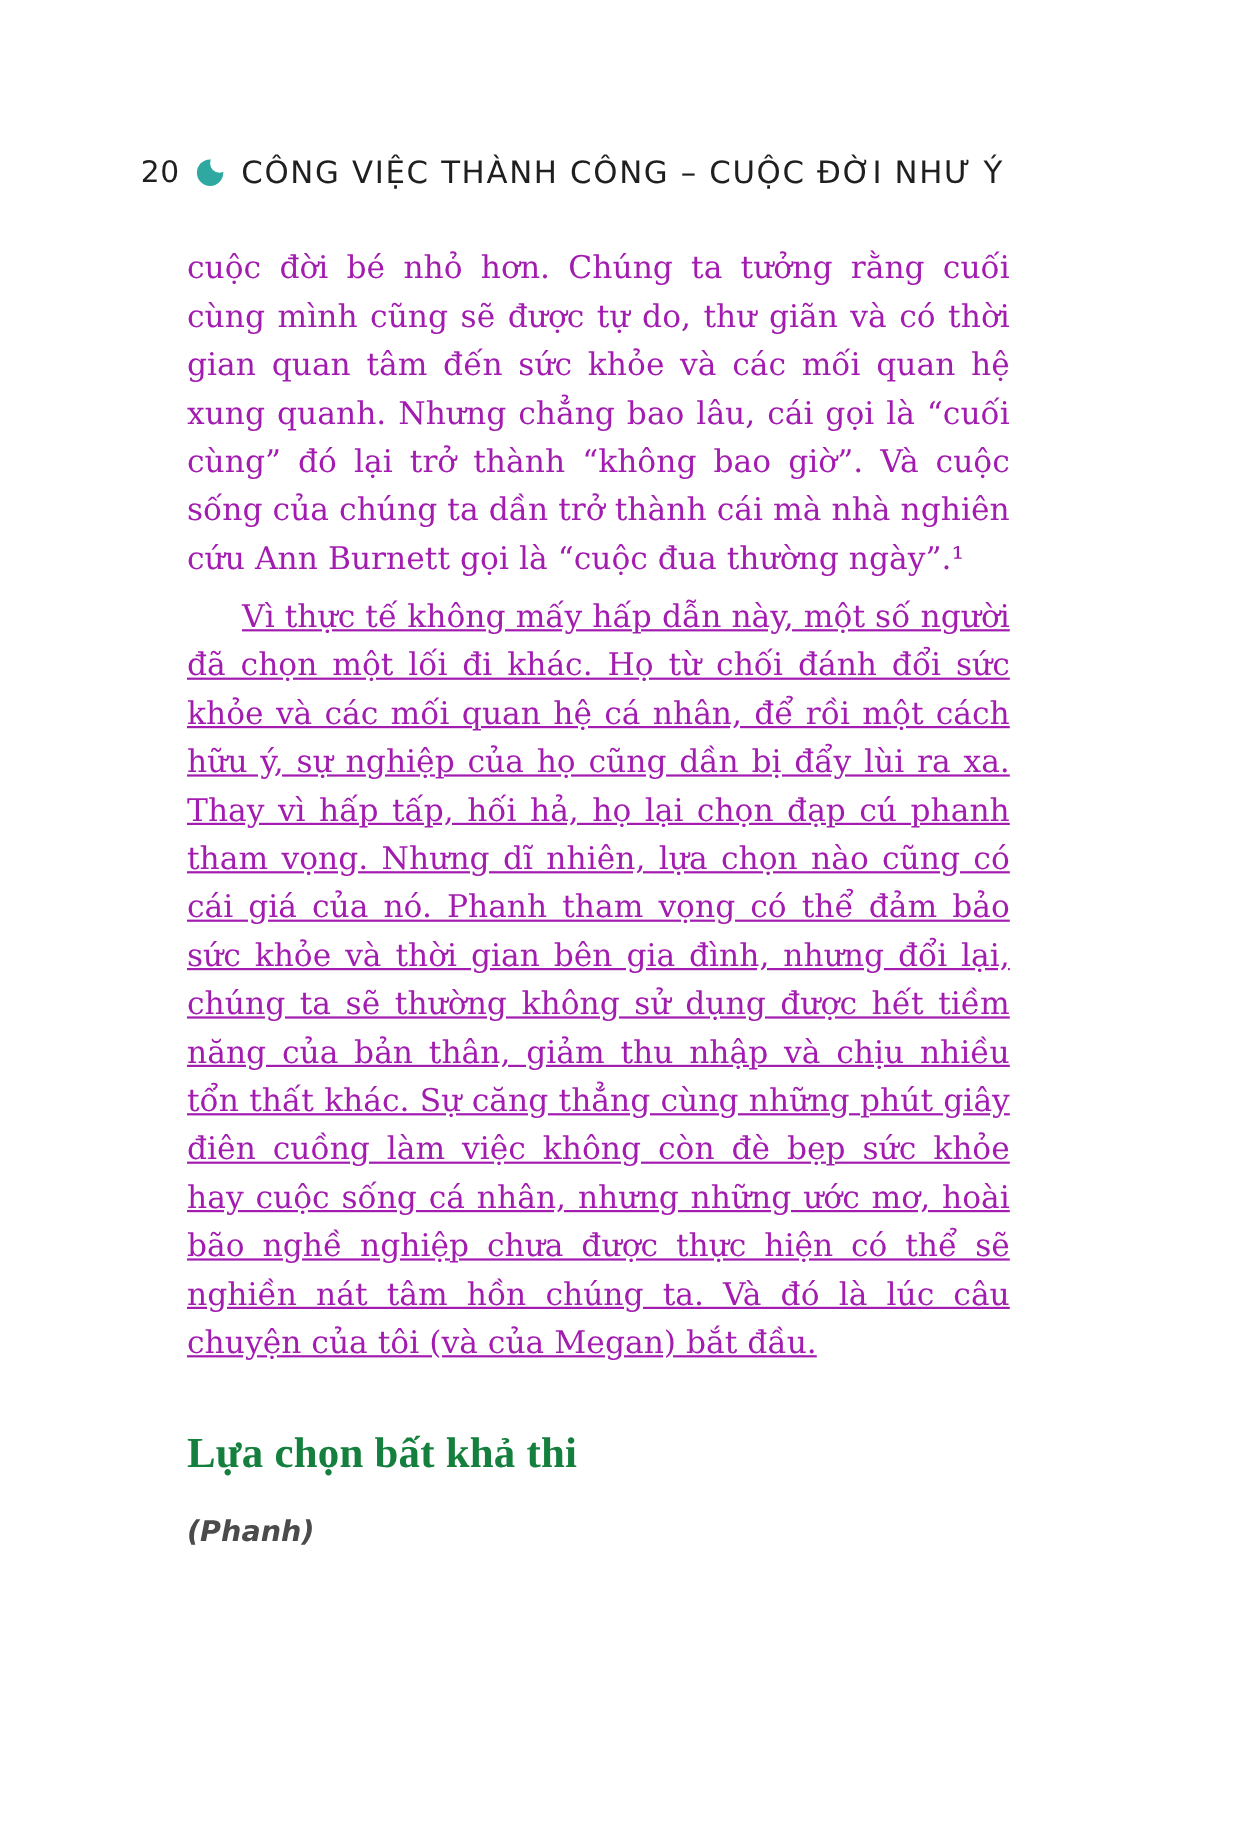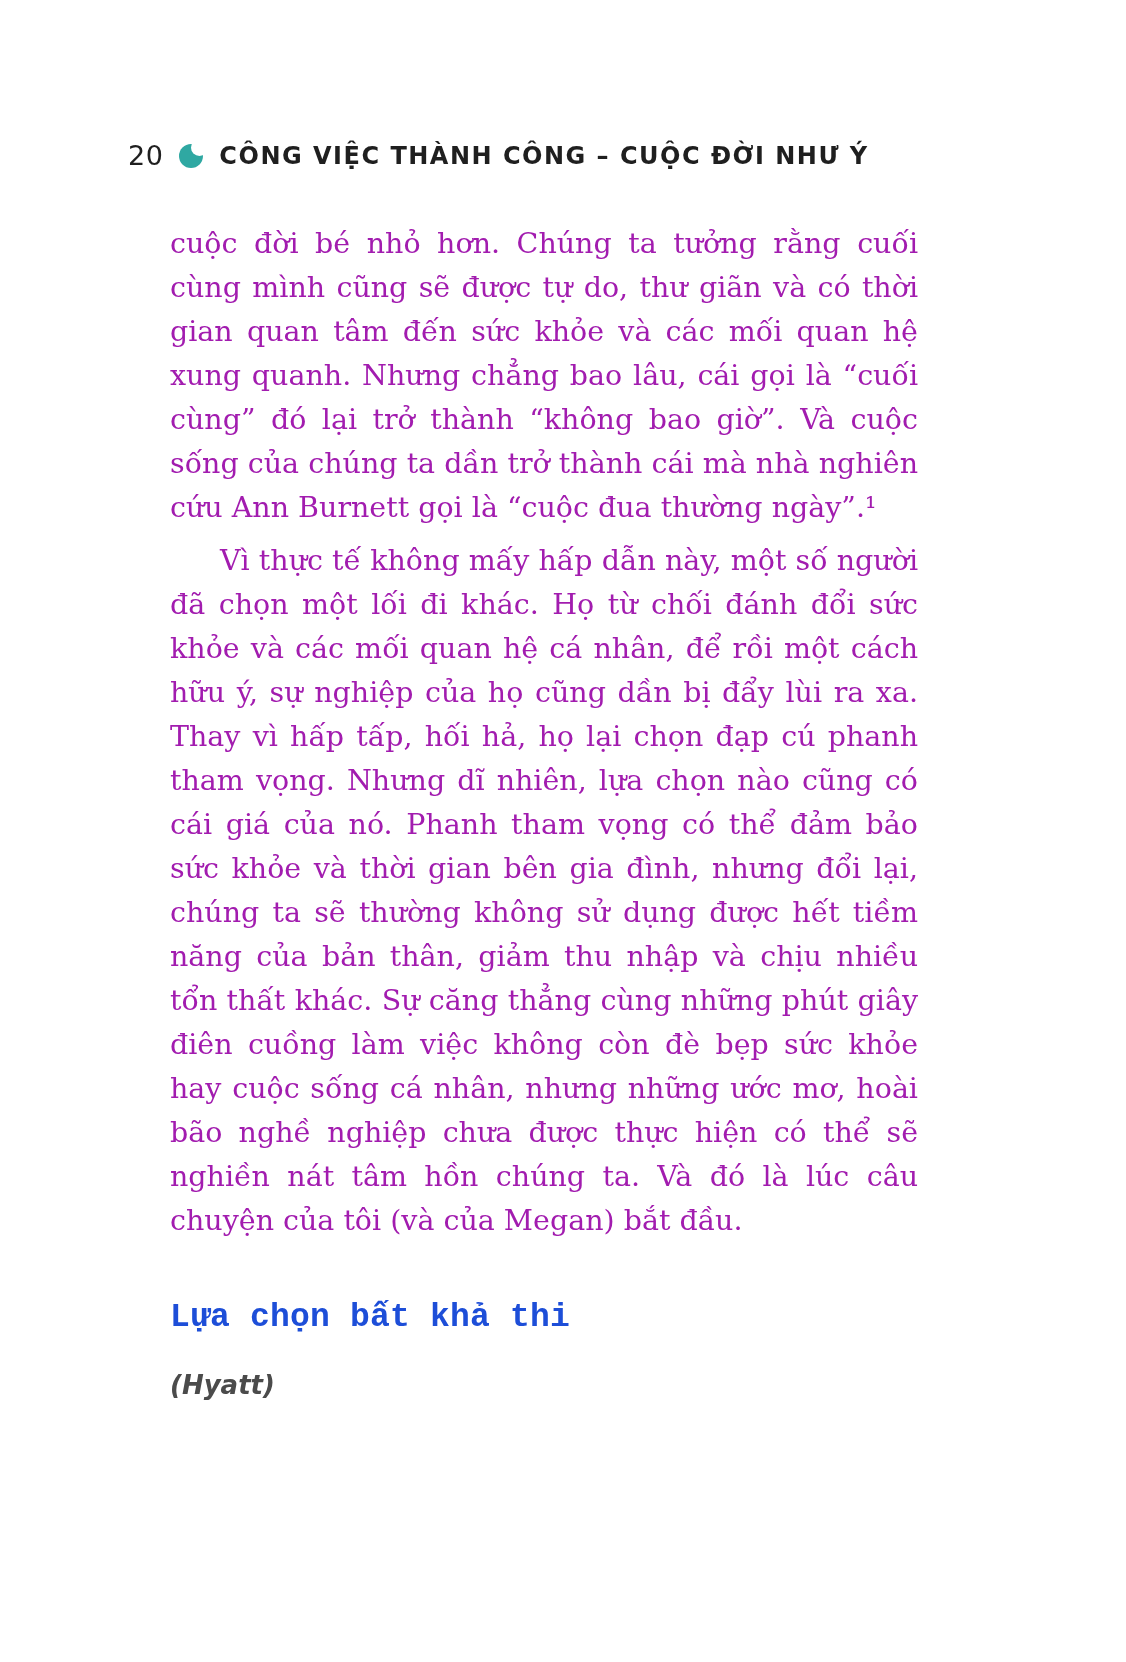--- a/index.html
+++ b/index.html
@@ -50,52 +50,52 @@
     position: absolute;
     width: 17px;
     height: 17px;
     border-radius: 50%;
     background: #ffffff;
     top: -5px;
     right: -5px;
   }
 
   .header-title {
-    font-size: 24px;
+    font-size: 28px;
     letter-spacing: 1.5px;
-    font-weight: 700;
+    font-weight: 400;
     white-space: nowrap;
   }
 
   
   .text-block {
     position: absolute;
     top: 222px;
     left: 170px;
     width: 748px;
   }
 
   .para {
     font-size: 28.5px;
     line-height: 44px;
     text-align: justify;
     color: #a21caf;
   }
 
-  .para + .para { margin-top: 9px; }
+  .para + .para { margin-top: 9px; text-decoration: underline; }
 
   .para.indent { text-indent: 50px; }
 
   
   .section-heading {
     margin-top: 56px;
-    font-family: Liberation Mono, monospace;
+    font-family: Liberation Serif, serif;
     font-weight: 700;
-    font-size: 33px;
-    color: #1d4ed8;
+    font-size: 39px;
+    color: #15803d;
     letter-spacing: 0.2px;
   }
 
   .section-subheading {
     margin-top: 34px;
     font-family: "DejaVu Sans", sans-serif;
     font-style: italic;
     font-weight: 700;
     font-size: 26px;
     color: #4b4b4b;
@@ -115,18 +115,18 @@
   </div>
 
   <div class="text-block">
 
     <p class="para">cuộc đời bé nhỏ hơn. Chúng ta tưởng rằng cuối cùng mình cũng sẽ được tự do, thư giãn và có thời gian quan tâm đến sức khỏe và các mối quan hệ xung quanh. Nhưng chẳng bao lâu, cái gọi là “cuối cùng” đó lại trở thành “không bao giờ”. Và cuộc sống của chúng ta dần trở thành cái mà nhà nghiên cứu Ann Burnett gọi là “cuộc đua thường ngày”.¹</p>
 
     <p class="para indent">Vì thực tế không mấy hấp dẫn này, một số người đã chọn một lối đi khác. Họ từ chối đánh đổi sức khỏe và các mối quan hệ cá nhân, để rồi một cách hữu ý, sự nghiệp của họ cũng dần bị đẩy lùi ra xa. Thay vì hấp tấp, hối hả, họ lại chọn đạp cú phanh tham vọng. Nhưng dĩ nhiên, lựa chọn nào cũng có cái giá của nó. Phanh tham vọng có thể đảm bảo sức khỏe và thời gian bên gia đình, nhưng đổi lại, chúng ta sẽ thường không sử dụng được hết tiềm năng của bản thân, giảm thu nhập và chịu nhiều tổn thất khác. Sự căng thẳng cùng những phút giây điên cuồng làm việc không còn đè bẹp sức khỏe hay cuộc sống cá nhân, nhưng những ước mơ, hoài bão nghề nghiệp chưa được thực hiện có thể sẽ nghiền nát tâm hồn chúng ta. Và đó là lúc câu chuyện của tôi (và của Megan) bắt đầu.</p>
 
     <h2 class="section-heading">Lựa chọn bất khả thi</h2>
 
-    <div class="section-subheading">(Hyatt)</div>
+    <div class="section-subheading">(Phanh)</div>
 
 
   </div>
 
 </div>
 
 </body></html>

